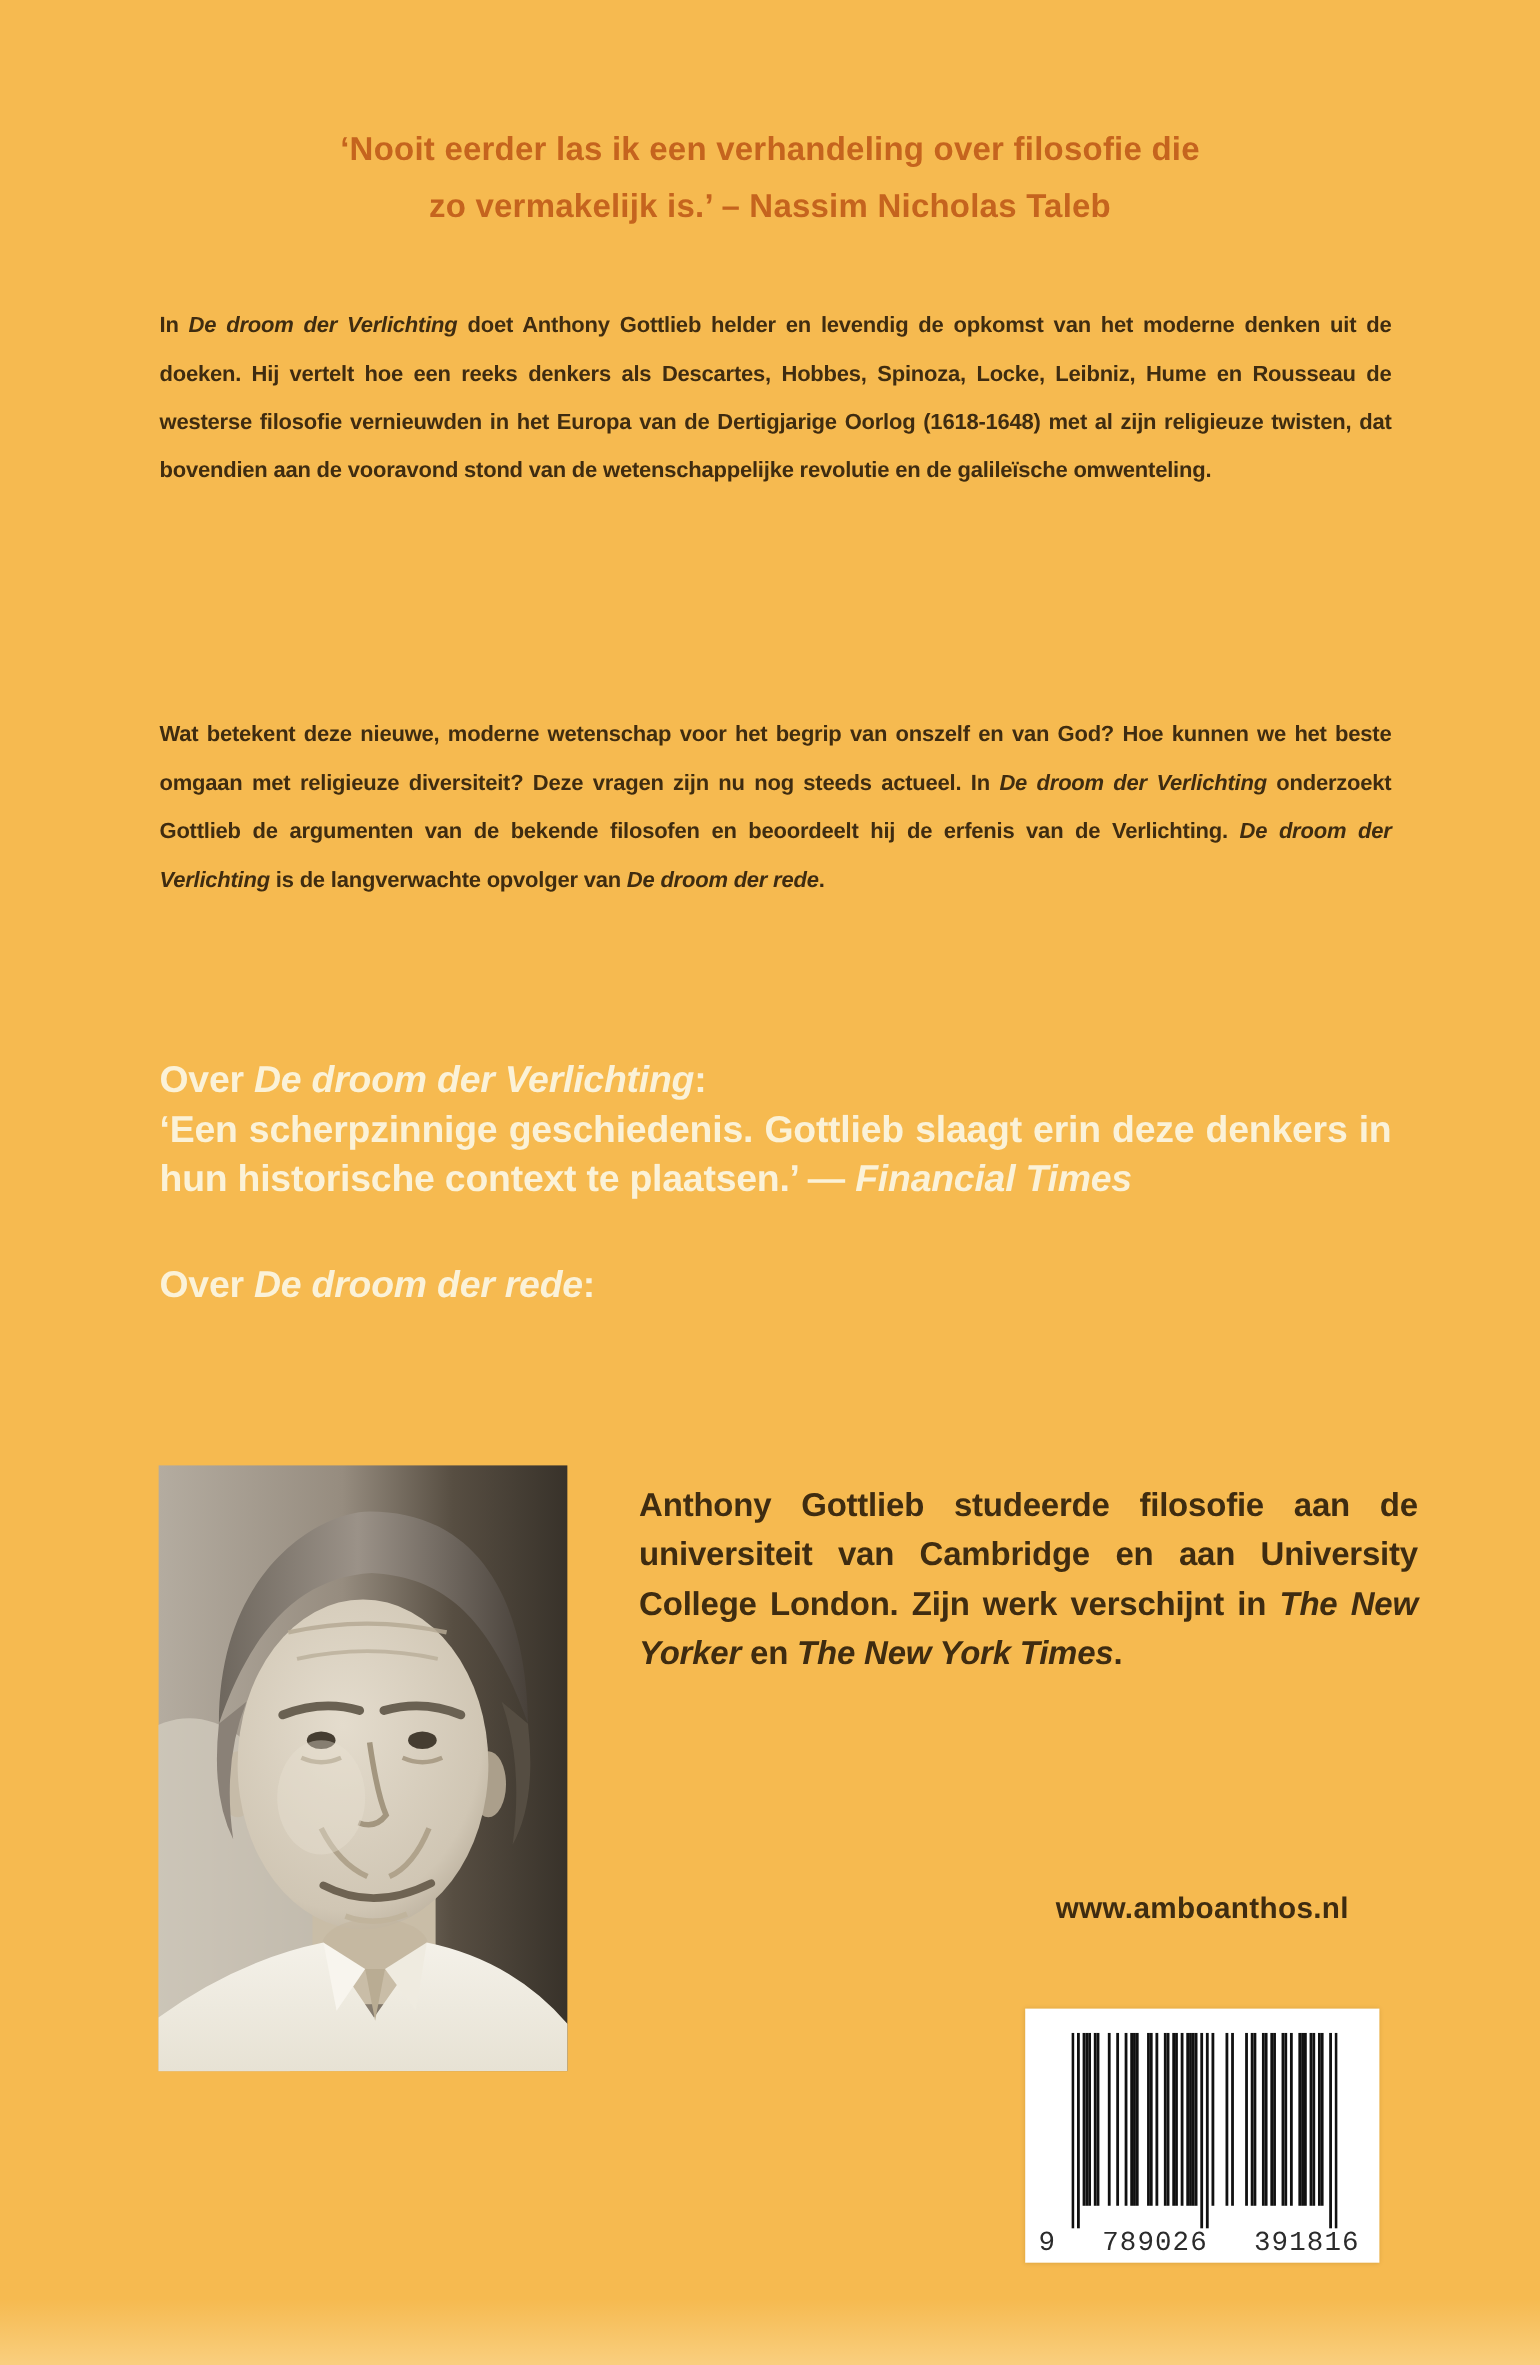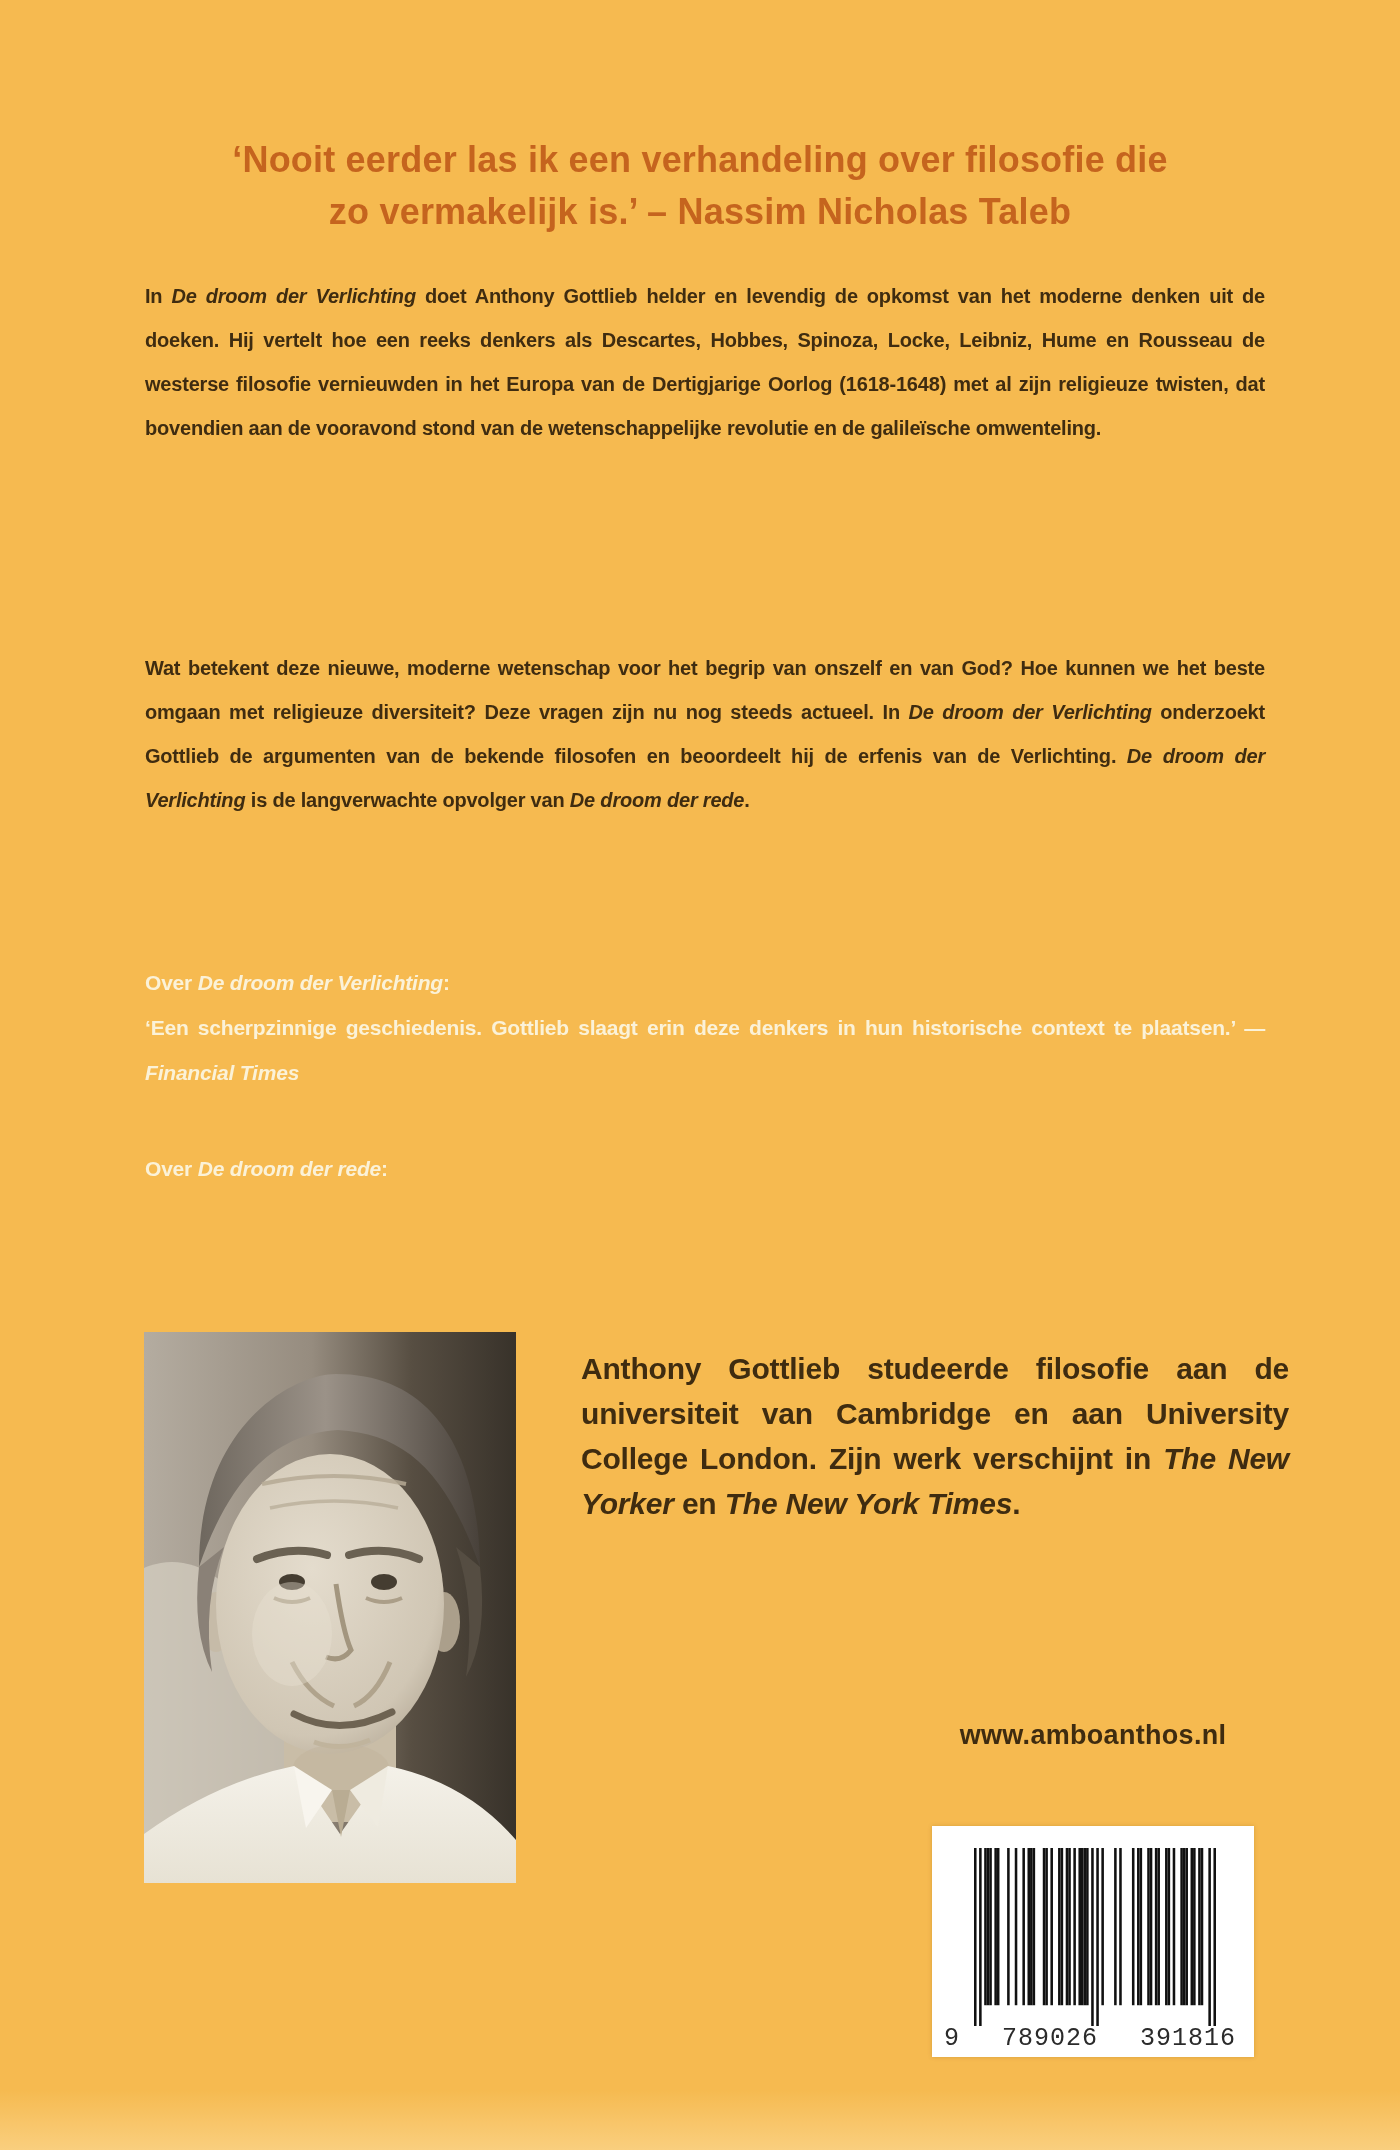--- a/index.html
+++ b/index.html
@@ -4,37 +4,37 @@
 <style>
   html,body{margin:0;padding:0;background:#e8e8e8;}
   .cover{
     position:relative;
     width:1400px;height:2150px;
     background:var(--c-bg,#F6BA50);
     overflow:hidden;
     font-family:"Liberation Sans","DejaVu Sans",sans-serif;
   }
   .quote{
-    position:absolute;top:134px;left:0;width:100%;
+    position:absolute;top:110px;left:0;width:100%;
     text-align:center;
     color:var(--c-accent,#C5641E);
-    font-weight:bold;font-size:36px;line-height:52px;letter-spacing:.2px;
+    font-weight:bold;font-size:30px;line-height:52px;letter-spacing:.2px;
   }
   .body-text{
     position:absolute;left:145px;width:1120px;margin:0;
     text-align:justify;
     color:var(--c-ink,#3F2C10);
     font-weight:bold;font-size:20px;line-height:44px;letter-spacing:-.2px;
   }
   .para1{top:274px;}
   .para2{top:646px;}
   .review{
     position:absolute;left:145px;width:1120px;
     color:var(--c-cream,#FBF2D8);
-    font-weight:bold;font-size:21px;line-height:45px;letter-spacing:-.2px;
+    font-weight:bold;font-size:34px;line-height:45px;letter-spacing:-.2px;
   }
   .review .review-body{text-align:justify;}
   .review1{top:960px;}
   .review2{top:1146px;}
   .photo{position:absolute;left:144px;top:1332px;width:372px;height:551px;}
   .photo svg{display:block;width:100%;height:100%;}
   .bio{
     position:absolute;left:566px;top:1331px;width:708px;margin:15px;
     text-align:justify;
     color:var(--c-ink,#3F2C10);

